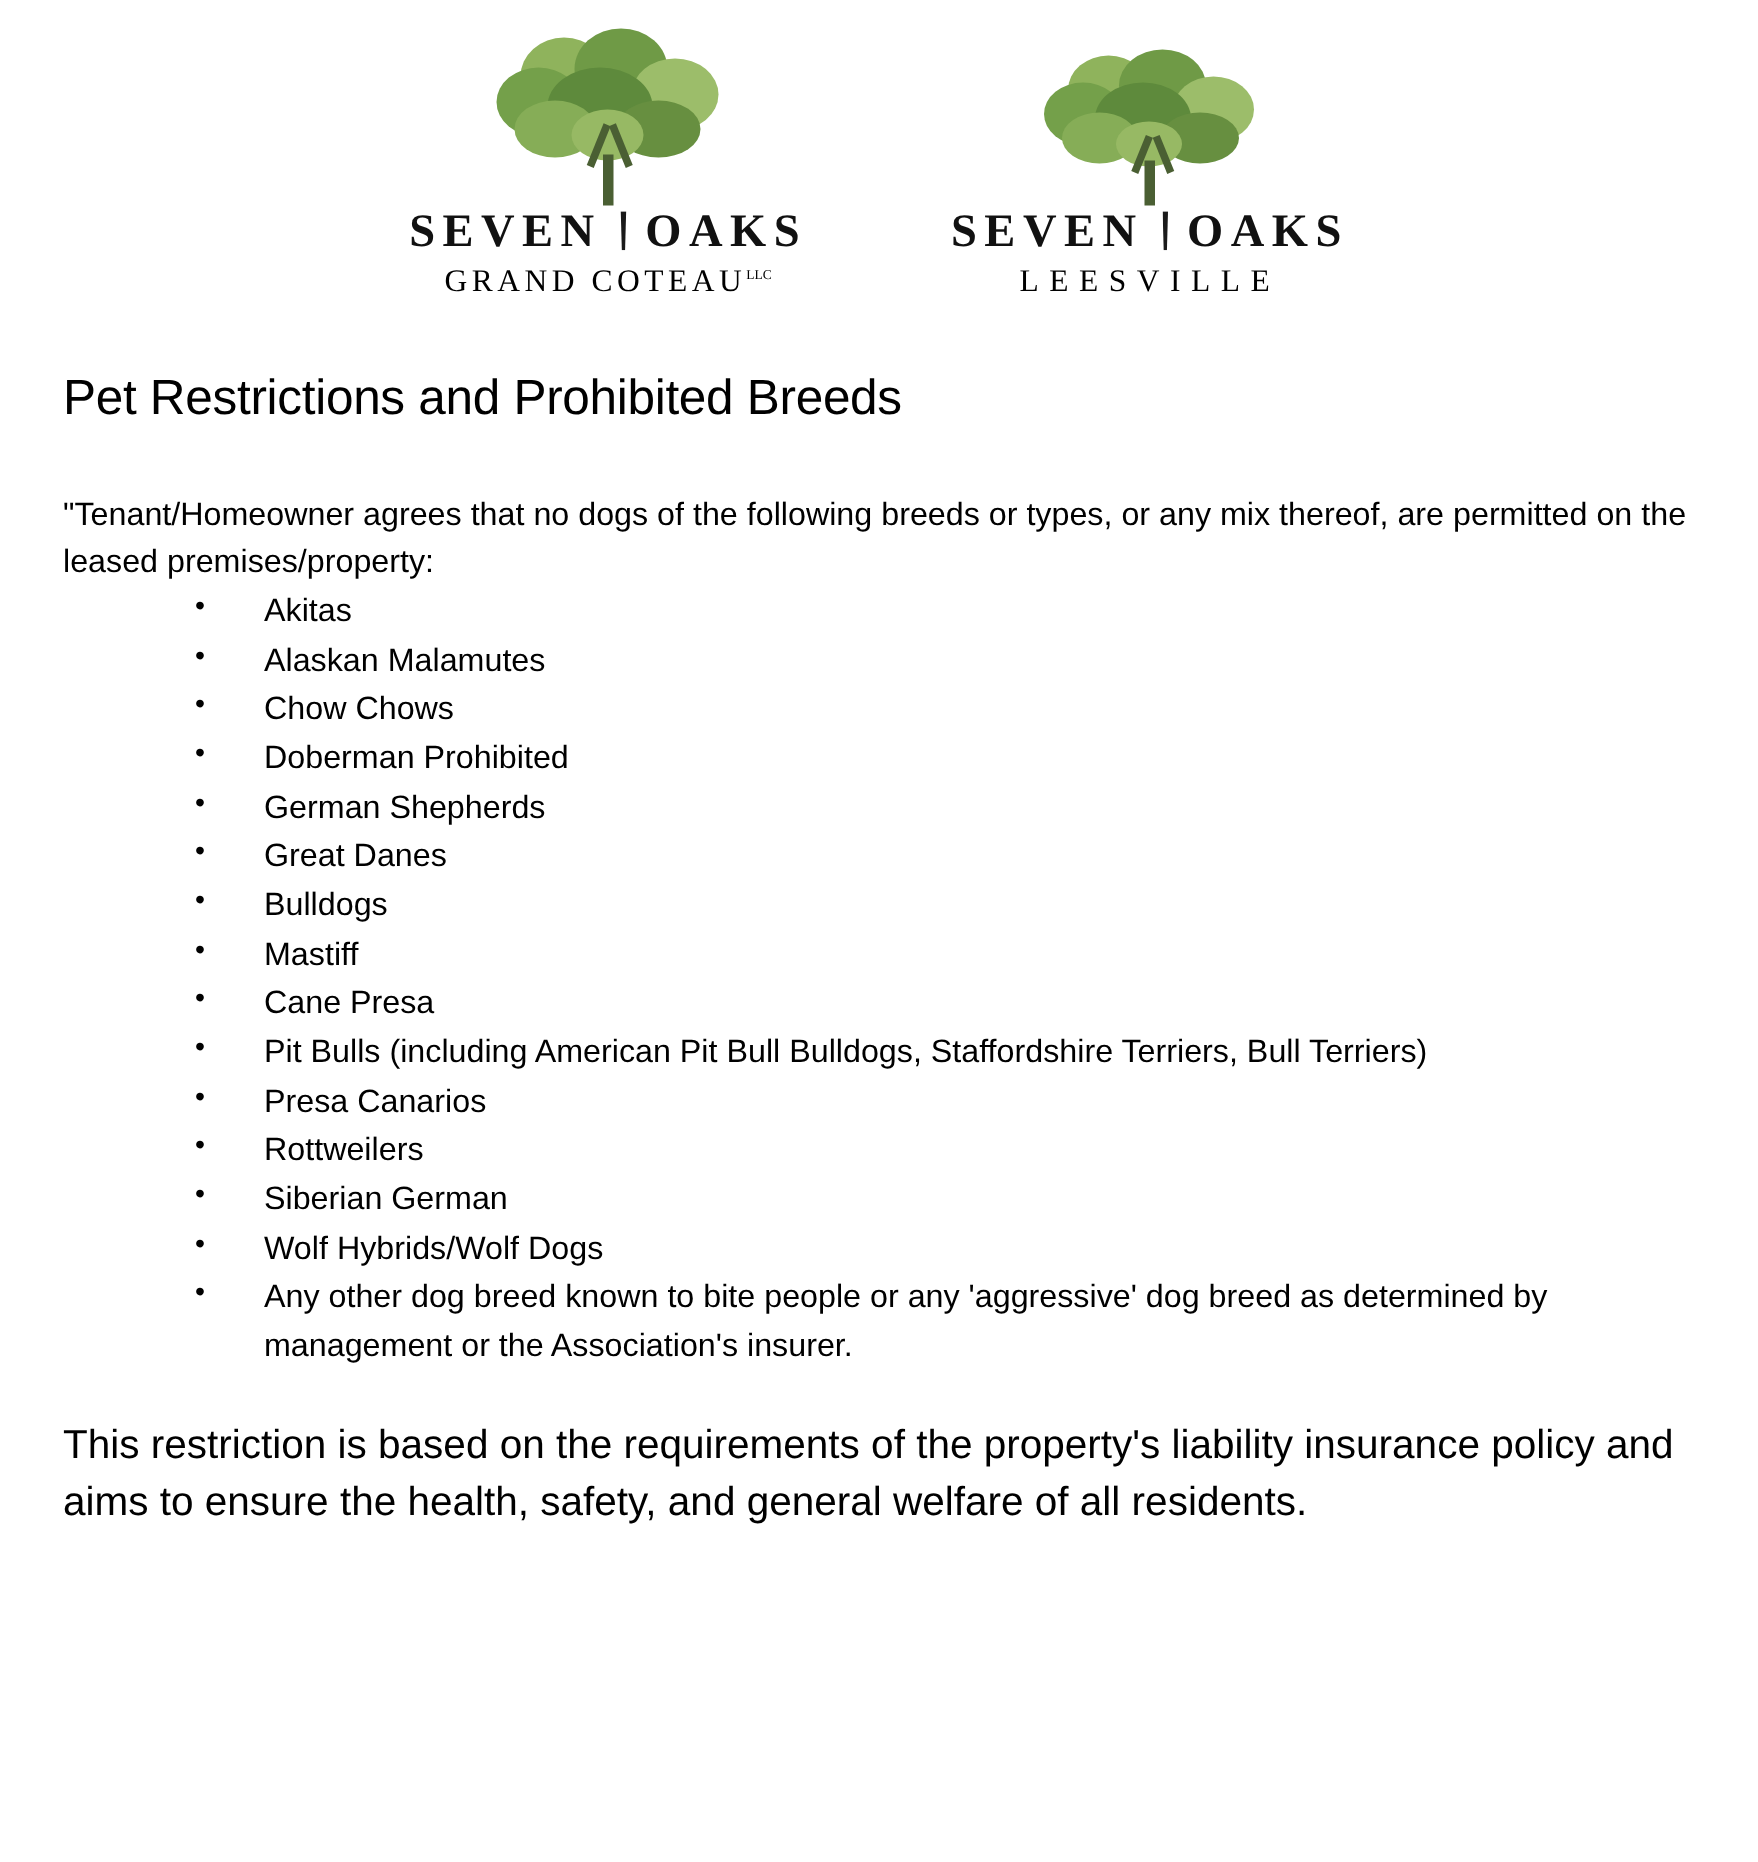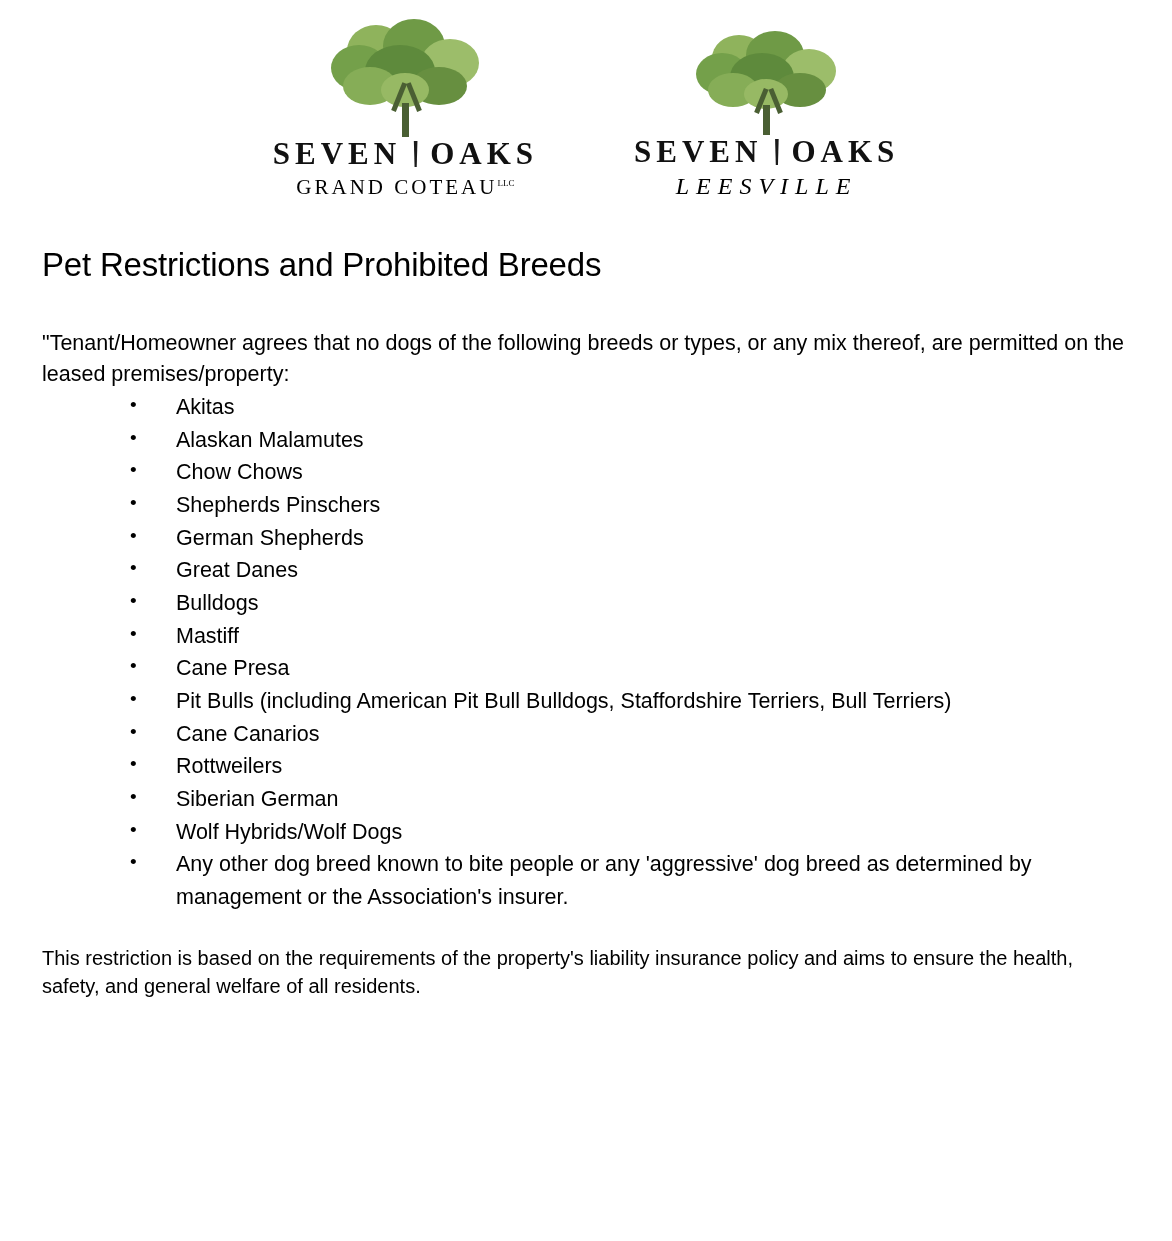--- a/index.html
+++ b/index.html
@@ -87,23 +87,22 @@
   .subline {
     font-family: "Liberation Serif", serif;
     font-size: 21px;
     letter-spacing: 3px;
     color: #000000;
     margin-top: 4px;
     white-space: nowrap;
     position: relative;
   }
   .logo-b .subline {
-    font-size: 24px;
+    font-size: 21px;
     letter-spacing: 7px;
-    font-style: italic;
   }
   .llc {
     font-size: 9px;
     letter-spacing: 0;
     vertical-align: super;
   }
   
   .mark-stem {
     display: inline-block;
     width: 9px;
@@ -141,21 +140,21 @@
     max-width: 1120px;
   }
   ul.breeds li .bullet {
     position: absolute;
     left: 88px;
     top: 0;
     font-size: 19px;
     line-height: 1.52;
   }
   .closing {
-    font-size: 20px;
+    font-size: 27px;
     line-height: 1.42;
     margin: 30px 0 0 0;
     max-width: 1090px;
   }
 </style>
 </head>
 <body>
 
 <div class="page">
 
@@ -210,28 +209,28 @@
   </div>
 
   <h1>Pet Restrictions and Prohibited Breeds</h1>
 
   <p class="intro">"Tenant/Homeowner agrees that no dogs of the following breeds or types, or any mix thereof, are permitted on the leased premises/property:</p>
 
   <ul class="breeds">
     <li><span class="bullet">•</span><span>Akitas</span></li>
     <li><span class="bullet">•</span><span>Alaskan Malamutes</span></li>
     <li><span class="bullet">•</span><span>Chow Chows</span></li>
-    <li><span class="bullet">•</span><span>Shepherds Pinschers</span></li>
+    <li><span class="bullet">•</span><span>Doberman Prohibited</span></li>
     <li><span class="bullet">•</span><span>German Shepherds</span></li>
     <li><span class="bullet">•</span><span>Great Danes</span></li>
     <li><span class="bullet">•</span><span>Bulldogs</span></li>
     <li><span class="bullet">•</span><span>Mastiff</span></li>
     <li><span class="bullet">•</span><span>Cane Presa</span></li>
     <li><span class="bullet">•</span><span>Pit Bulls (including American Pit Bull Bulldogs, Staffordshire Terriers, Bull Terriers)</span></li>
-    <li><span class="bullet">•</span><span>Cane Canarios</span></li>
+    <li><span class="bullet">•</span><span>Presa Canarios</span></li>
     <li><span class="bullet">•</span><span>Rottweilers</span></li>
     <li><span class="bullet">•</span><span>Siberian German</span></li>
     <li><span class="bullet">•</span><span>Wolf Hybrids/Wolf Dogs</span></li>
     <li><span class="bullet">•</span><span>Any other dog breed known to bite people or any 'aggressive' dog breed as determined by management or the Association's insurer.</span></li>
   </ul>
 
   <p class="closing">This restriction is based on the requirements of the property's liability insurance policy and aims to ensure the health, safety, and general welfare of all residents.</p>
 
 </div>
 

